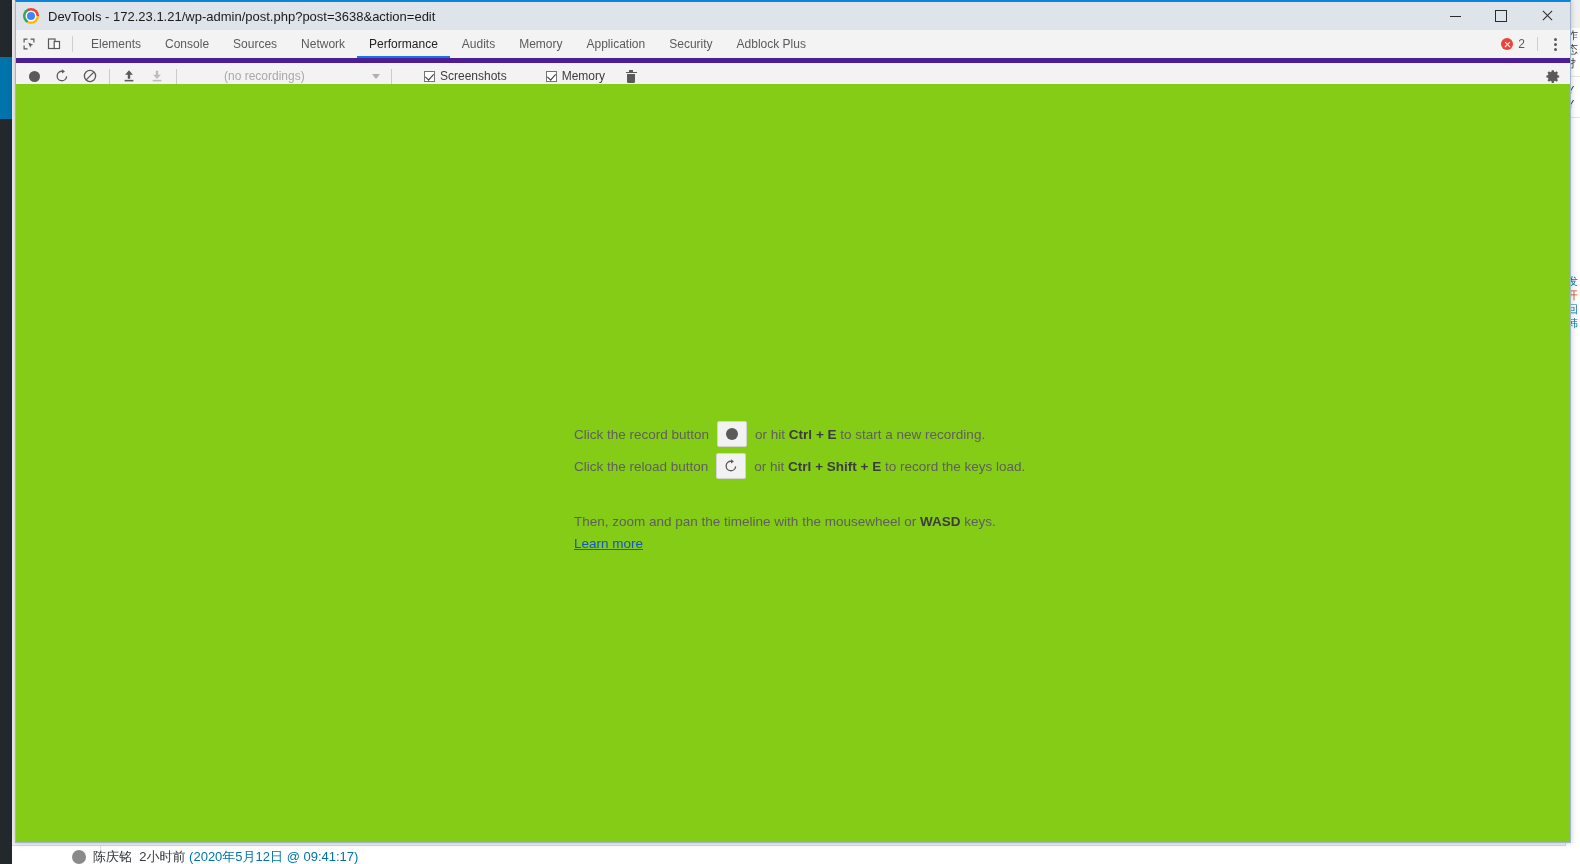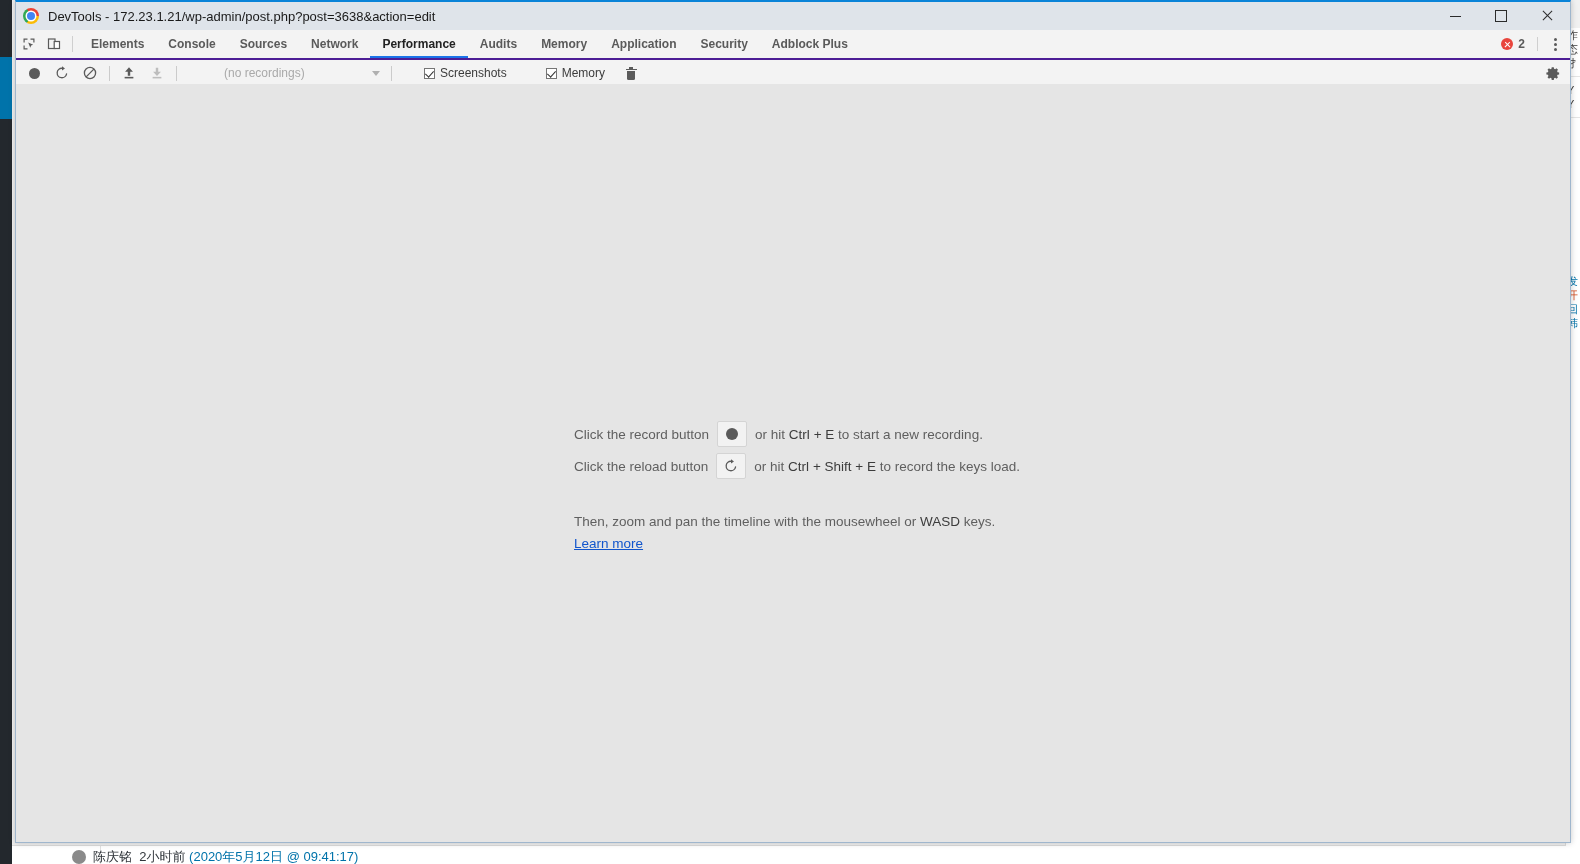--- a/index.html
+++ b/index.html
@@ -46,22 +46,22 @@
   .win-btn{width:46px;height:28px;display:flex;align-items:center;justify-content:center;
     font-size:13px;color:#2b2b2b;}
   .glyph-min{display:block;width:11px;height:1px;background:#2b2b2b;}
   .glyph-max{display:block;width:10px;height:10px;border:1px solid #2b2b2b;}
   .glyph-close{display:block;width:12px;height:12px;position:relative;}
   .glyph-close::before,.glyph-close::after{content:"";position:absolute;left:0;top:5px;width:13px;height:1px;background:#2b2b2b;}
   .glyph-close::before{transform:rotate(45deg);}
   .glyph-close::after{transform:rotate(-45deg);}
 
   
-  .tabstrip{height:28px;background:#f3f3f3;border-bottom:2px solid #4c1d95;
-    display:flex;align-items:stretch;position:relative;font-weight:bold;}
+  .tabstrip{height:28px;background:#f3f3f3;border-bottom:5px solid #4c1d95;
+    display:flex;align-items:stretch;position:relative;}
   .tb-icon{width:25px;display:flex;align-items:center;justify-content:center;cursor:default;}
   .tb-sep{width:1px;background:#cfcfcf;margin:6px 6px;}
   .tabs{display:flex;align-items:stretch;}
   .tab{display:flex;align-items:center;padding:0 12px;font-size:12px;color:#5a5a5a;
     position:relative;white-space:nowrap;cursor:default;}
   .tab.active{color:#222;}
   .tab.active::after{content:"";position:absolute;left:0;right:0;bottom:0;height:2px;background:#1a73e8;}
   .tabstrip-right{margin-left:auto;display:flex;align-items:center;padding-right:4px;}
   .err-badge{display:flex;align-items:center;gap:5px;padding:0 6px;}
   .err-dot{width:12px;height:12px;border-radius:50%;background:#e8453c;position:relative;}
@@ -90,29 +90,29 @@
     border:solid #333;border-width:0 1.6px 1.6px 0;transform:rotate(42deg);}
   .cblabel{font-size:12px;color:#3c3c3c;white-space:nowrap;}
   .trash{width:11px;height:13px;position:relative;display:block;}
   .trash::before{content:"";position:absolute;left:0;top:2px;width:11px;height:1.6px;background:#5a5a5a;}
   .trash::after{content:"";position:absolute;left:1.5px;top:4px;width:8px;height:9px;background:#5a5a5a;
     border-radius:0 0 1.5px 1.5px;}
   .trash i{position:absolute;left:3.5px;top:0;width:4px;height:2px;background:#5a5a5a;}
   .gearbtn{margin-left:auto;width:26px;height:24px;display:flex;align-items:center;justify-content:center;}
 
   
-  .perfpanel{position:absolute;left:0;right:0;top:82px;bottom:0;background:#e5e5e5;}
+  .perfpanel{position:absolute;left:0;right:0;top:82px;bottom:0;background:#84cc16;}
   .landing{position:absolute;left:558px;top:334px;width:760px;}
   .land-row{display:flex;align-items:center;height:32px;font-size:13.5px;color:#5f5f5f;margin-bottom:0;}
   .land-row + .land-row{margin-top:0;}
   .land-text{white-space:nowrap;}
   .inline-btn{width:28px;height:24px;border:1px solid #d4d4d4;background:#f2f2f2;border-radius:2px;
     display:inline-flex;align-items:center;justify-content:center;margin:0 8px;flex:none;}
   .inline-dot{width:12px;height:12px;border-radius:50%;background:#5a5a5a;}
-  .kbd{font-weight:normal;color:#3c3c3c;}
+  .kbd{font-weight:bold;color:#3c3c3c;}
   .land-para{font-size:13.5px;color:#5f5f5f;line-height:20px;margin-top:10px;}
   .land-link{color:#1155cc;text-decoration:underline;font-size:13.5px;display:inline-block;margin-top:2px;cursor:pointer;}
   .reload-ico{display:block;width:14px;height:14px;position:relative;}
   .reload-ico svg{display:block;}
 </style>
 </head>
 <body>
 
 <div id="page">
 

